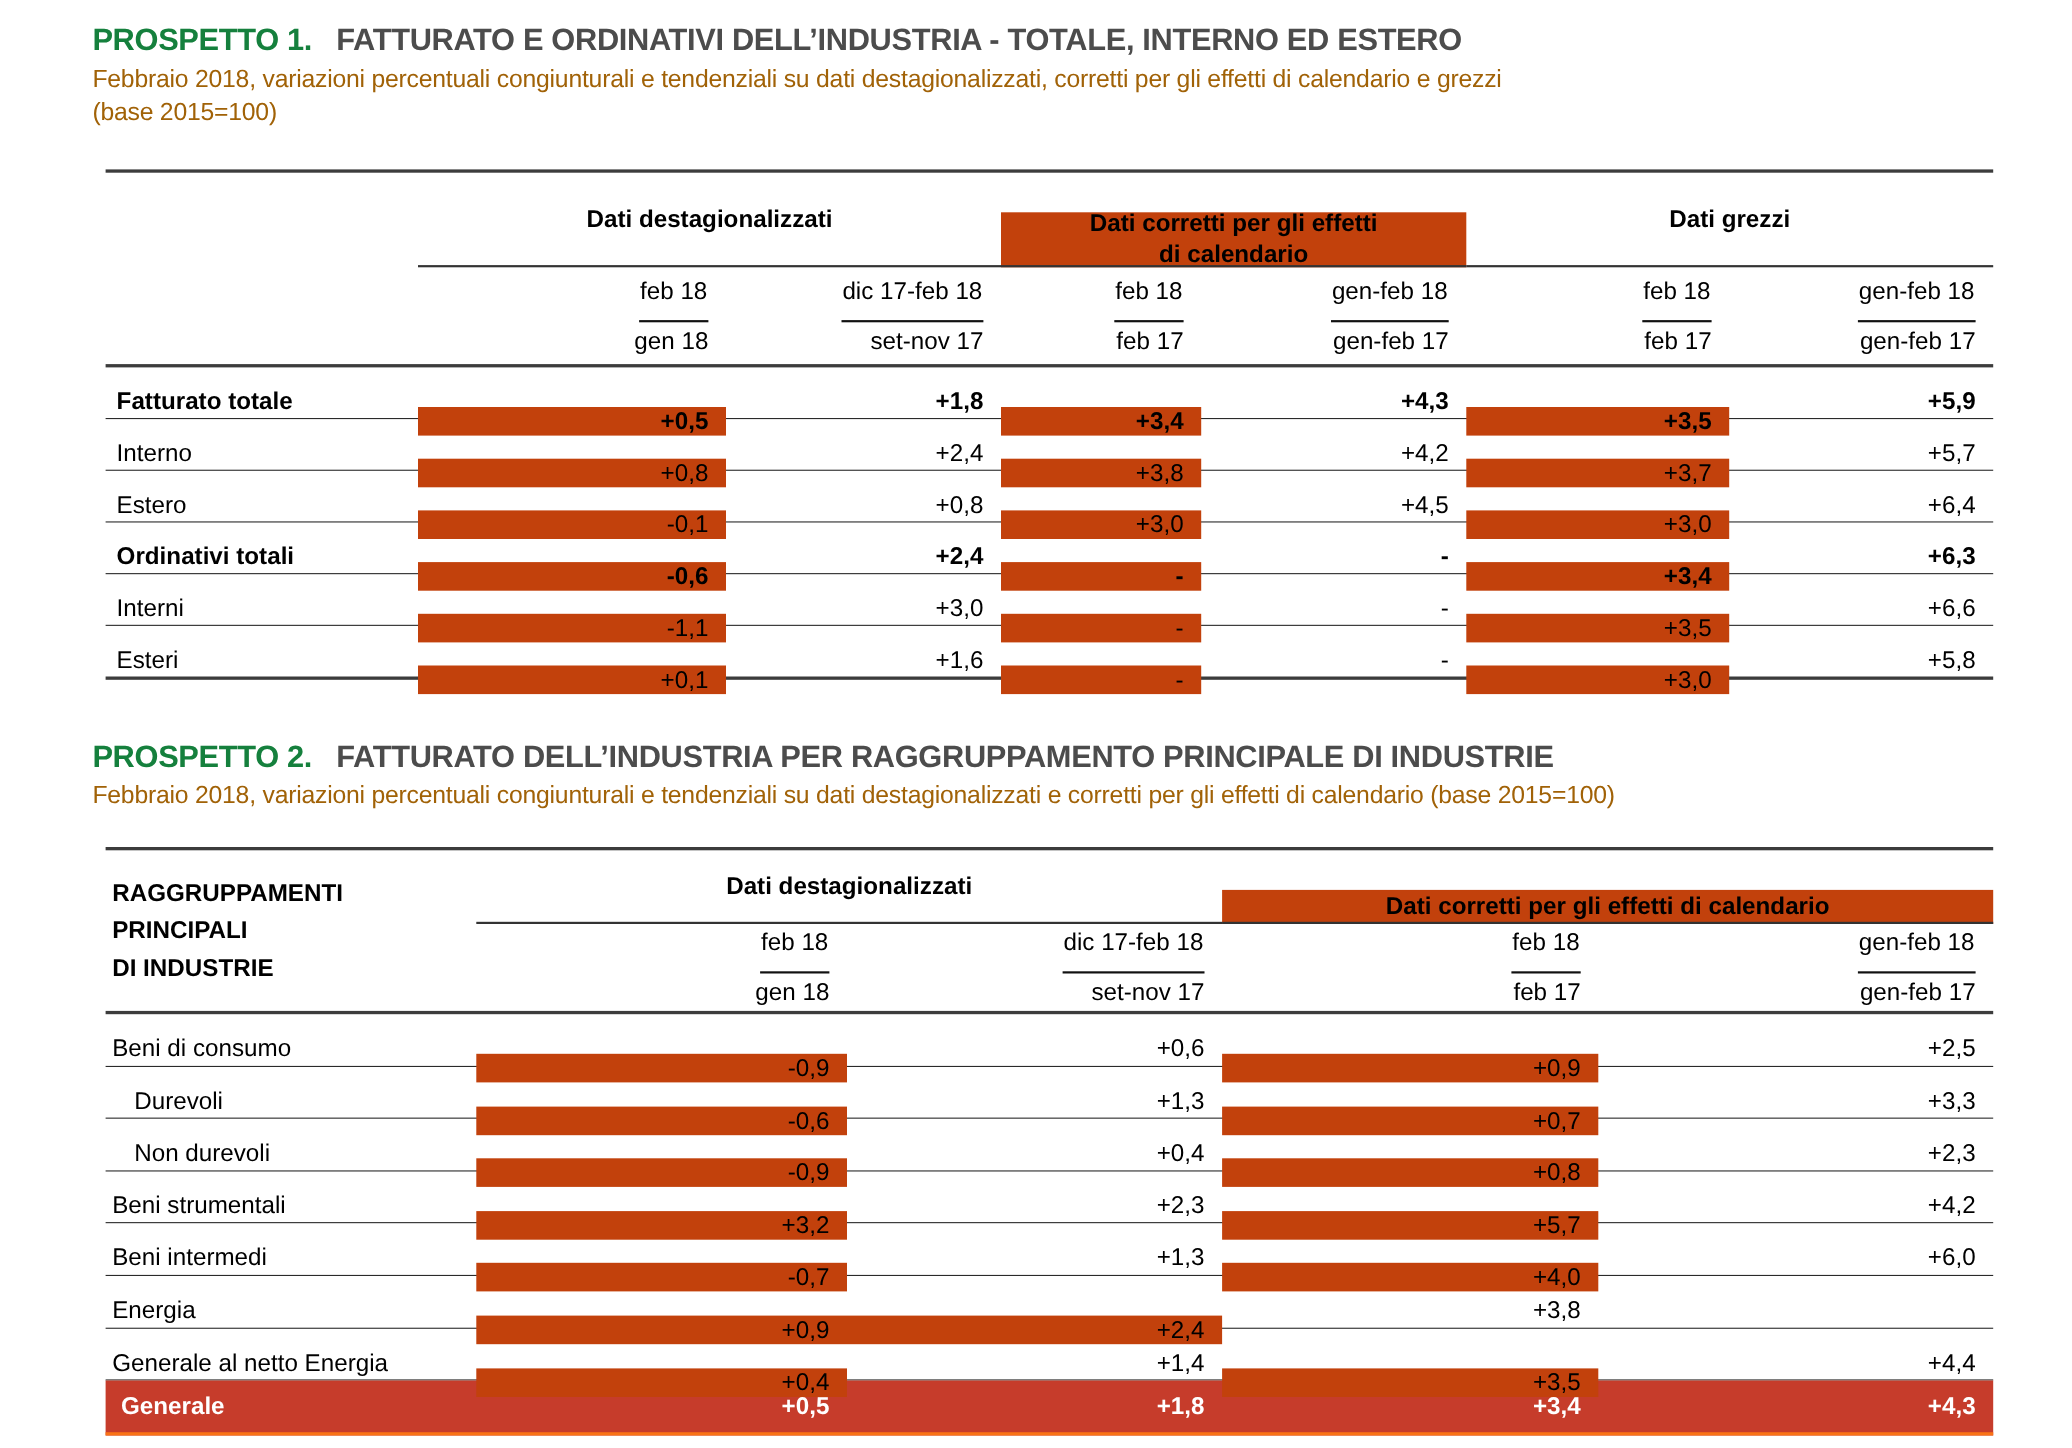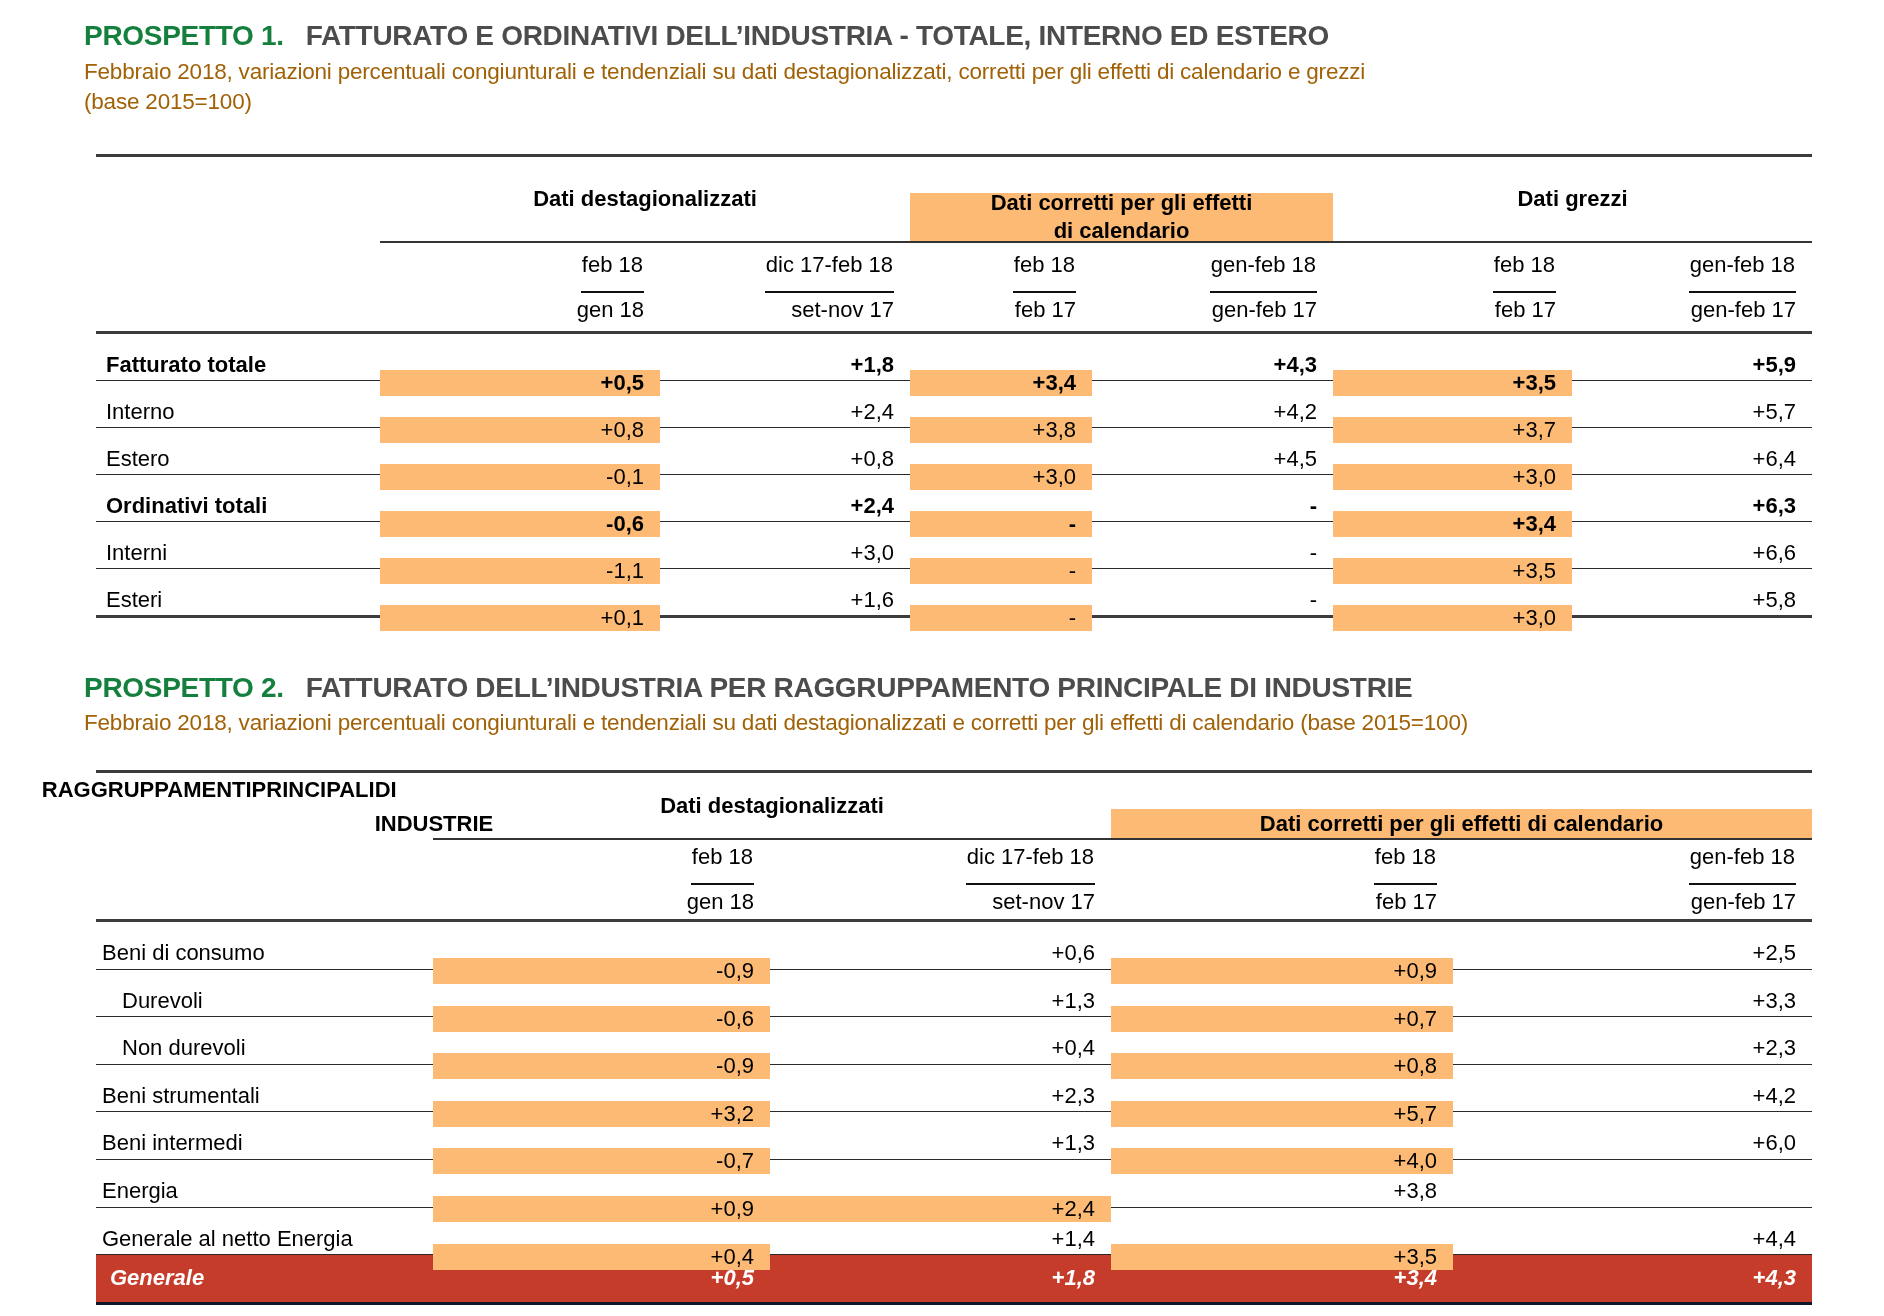--- a/index.html
+++ b/index.html
@@ -13,40 +13,40 @@
   .psub{position:absolute;left:84px;font-size:22.5px;color:#a16207;line-height:30px;letter-spacing:-0.2px;white-space:nowrap;}
 
   
   .tbl{position:absolute;left:96px;width:1716px;border-top:3px solid #3C3C3C;}
   .grid{display:grid;}
   .g1{grid-template-columns:284px 280px 250px 182px 241px 239px 240px;}
   .g2{grid-template-columns:337px 337px 341px 342px 359px;}
   .t1 .head{grid-template-rows:86px 88px;}
   .t2 .head{grid-template-rows:67px 79px;}
   .head{border-bottom:3px solid #3C3C3C;}
-  .hlabel{grid-row:1/3;grid-column:1;display:flex;flex-direction:row;justify-content:center;padding-left:6px;font-size:22px;font-weight:bold;line-height:34px;}
+  .hlabel{grid-row:1/3;grid-column:1;display:flex;flex-direction:column;justify-content:center;padding-left:6px;font-size:22px;font-weight:bold;line-height:34px;}
   .group{display:flex;align-items:center;justify-content:center;text-align:center;
          font-size:22px;font-weight:bold;line-height:28px;border-bottom:2px solid #333;
          white-space:pre-line;grid-row:1;}
   .sub{grid-row:2;display:flex;align-items:center;justify-content:flex-end;padding-right:16px;font-size:22px;}
   .frac{text-align:right;}
   .fnum{display:inline-block;border-bottom:2px solid #111;padding:0 1px 13px 1px;}
   .fden{display:block;padding-top:4px;}
 
   .row{border-bottom:1.5px solid #2A2A2A;}
   .t1 .row{height:46px;}
   .t2 .row{height:46.6px;}
   .t1 .row:last-child{border-bottom:3px solid #3C3C3C;}
-  .t2 .row:last-child{border-bottom:3px solid #0f172a;font-style:italic;}
+  .t2 .row:last-child{border-bottom:3px solid #f97316;}
   .cell-label{display:flex;align-items:center;padding-left:10px;font-size:22px;}
   .t2 .cell-label{padding-left:6px;}
   .indent .cell-label{padding-left:26px;}
   .cell-val{display:flex;align-items:center;justify-content:flex-end;padding-right:16px;font-size:22px;}
   .bold{font-weight:bold;}
-  .gray{background:#fdba74;margin-top:36px;}
+  .gray{background:#c2410c;margin-top:36px;}
   .redrow{background:#C63C2B;color:#fff;font-weight:bold;}
   .redrow .cell-label{padding-left:14px;}
 </style>
 </head>
 <body>
 
 <div class="canvas">
 
   <div class="titleblock ptitle" style="top:20px;">
     <span class="red">PROSPETTO 1.</span><span>FATTURATO E ORDINATIVI DELL’INDUSTRIA - TOTALE, INTERNO ED ESTERO</span>

